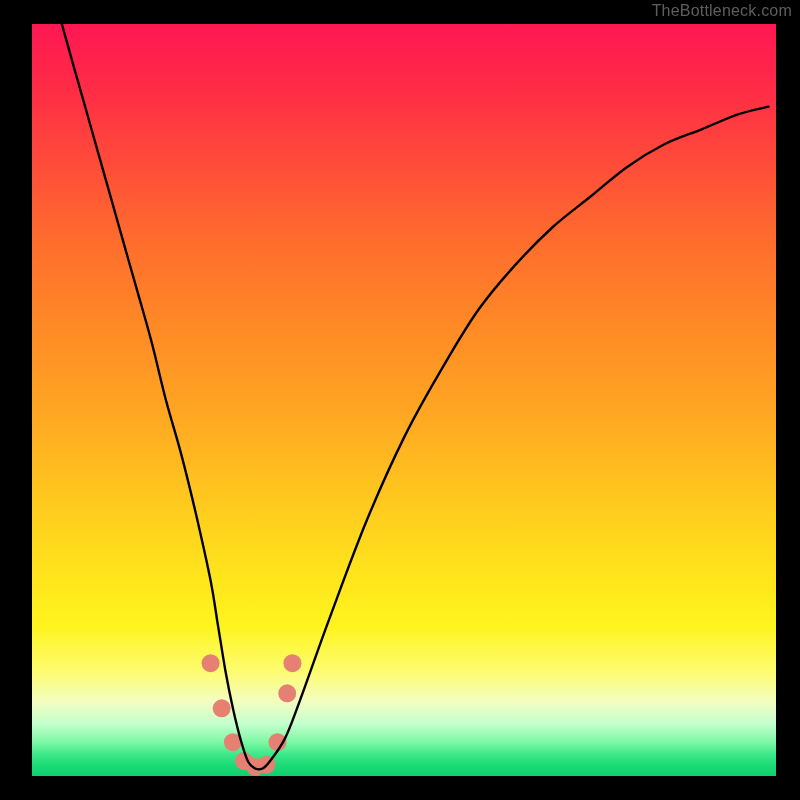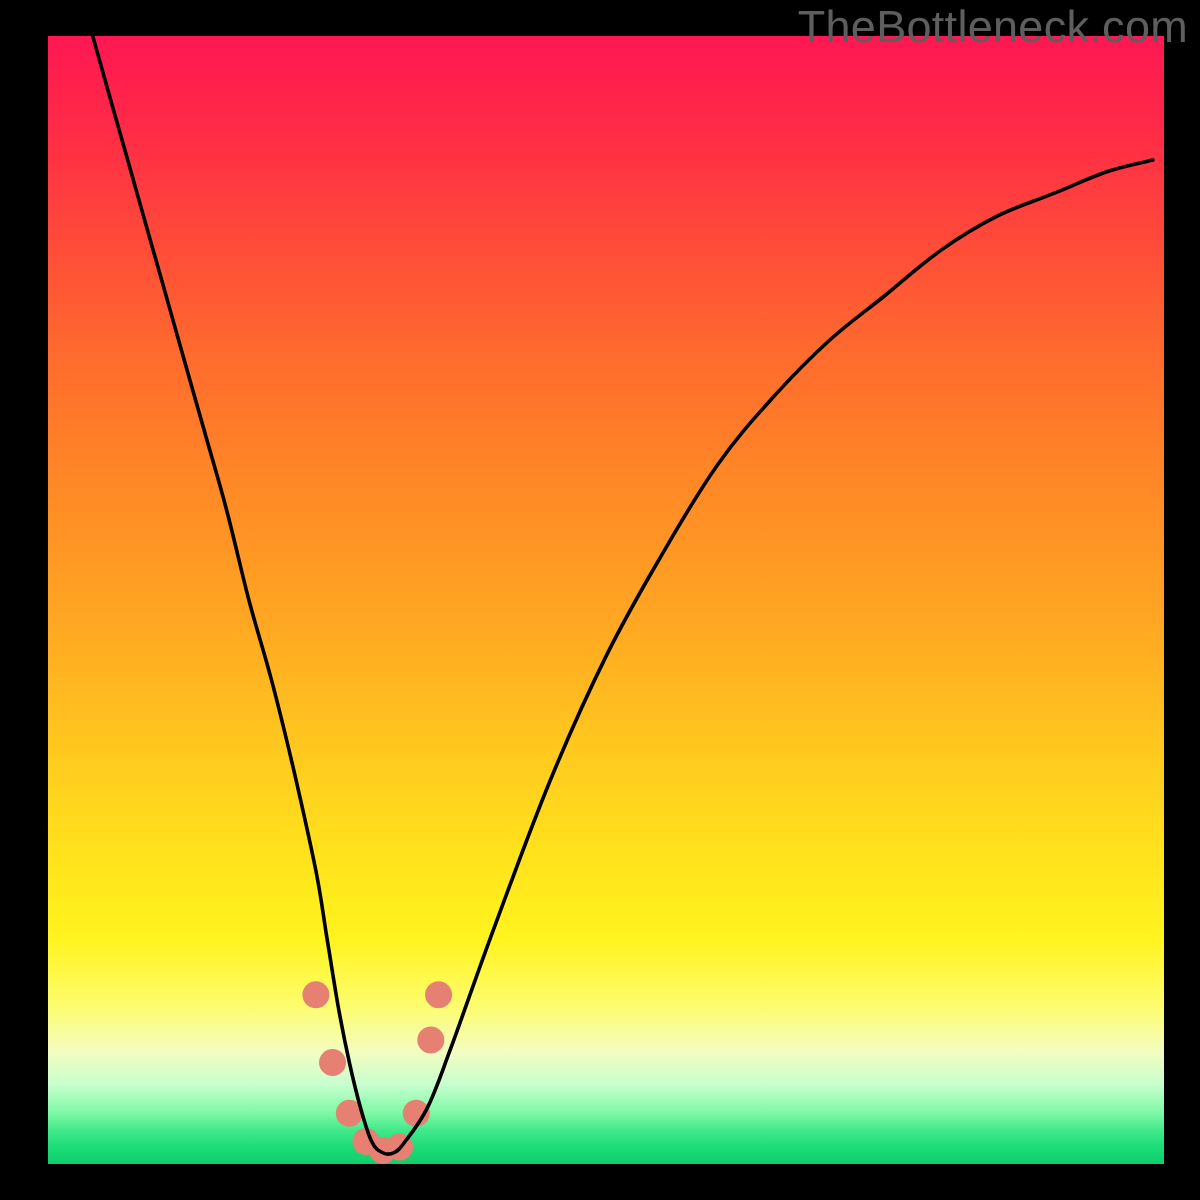--- a/index.html
+++ b/index.html
@@ -41,21 +41,21 @@
       #42e98a 97%,
       #1cdc77 98.5%,
       #0ecf6c 100%
     );
   }
   .watermark {
     position: absolute;
     top: 2px;
     right: 8px;
     color: #5e5e5e;
-    font-size: 30px;
+    font-size: 16px;
     font-weight: 500;
     letter-spacing: 0.2px;
     user-select: none;
   }
   svg.curve {
     position: absolute;
     left: 0; top: 0;
     width: 744px;
     height: 752px;
   }

